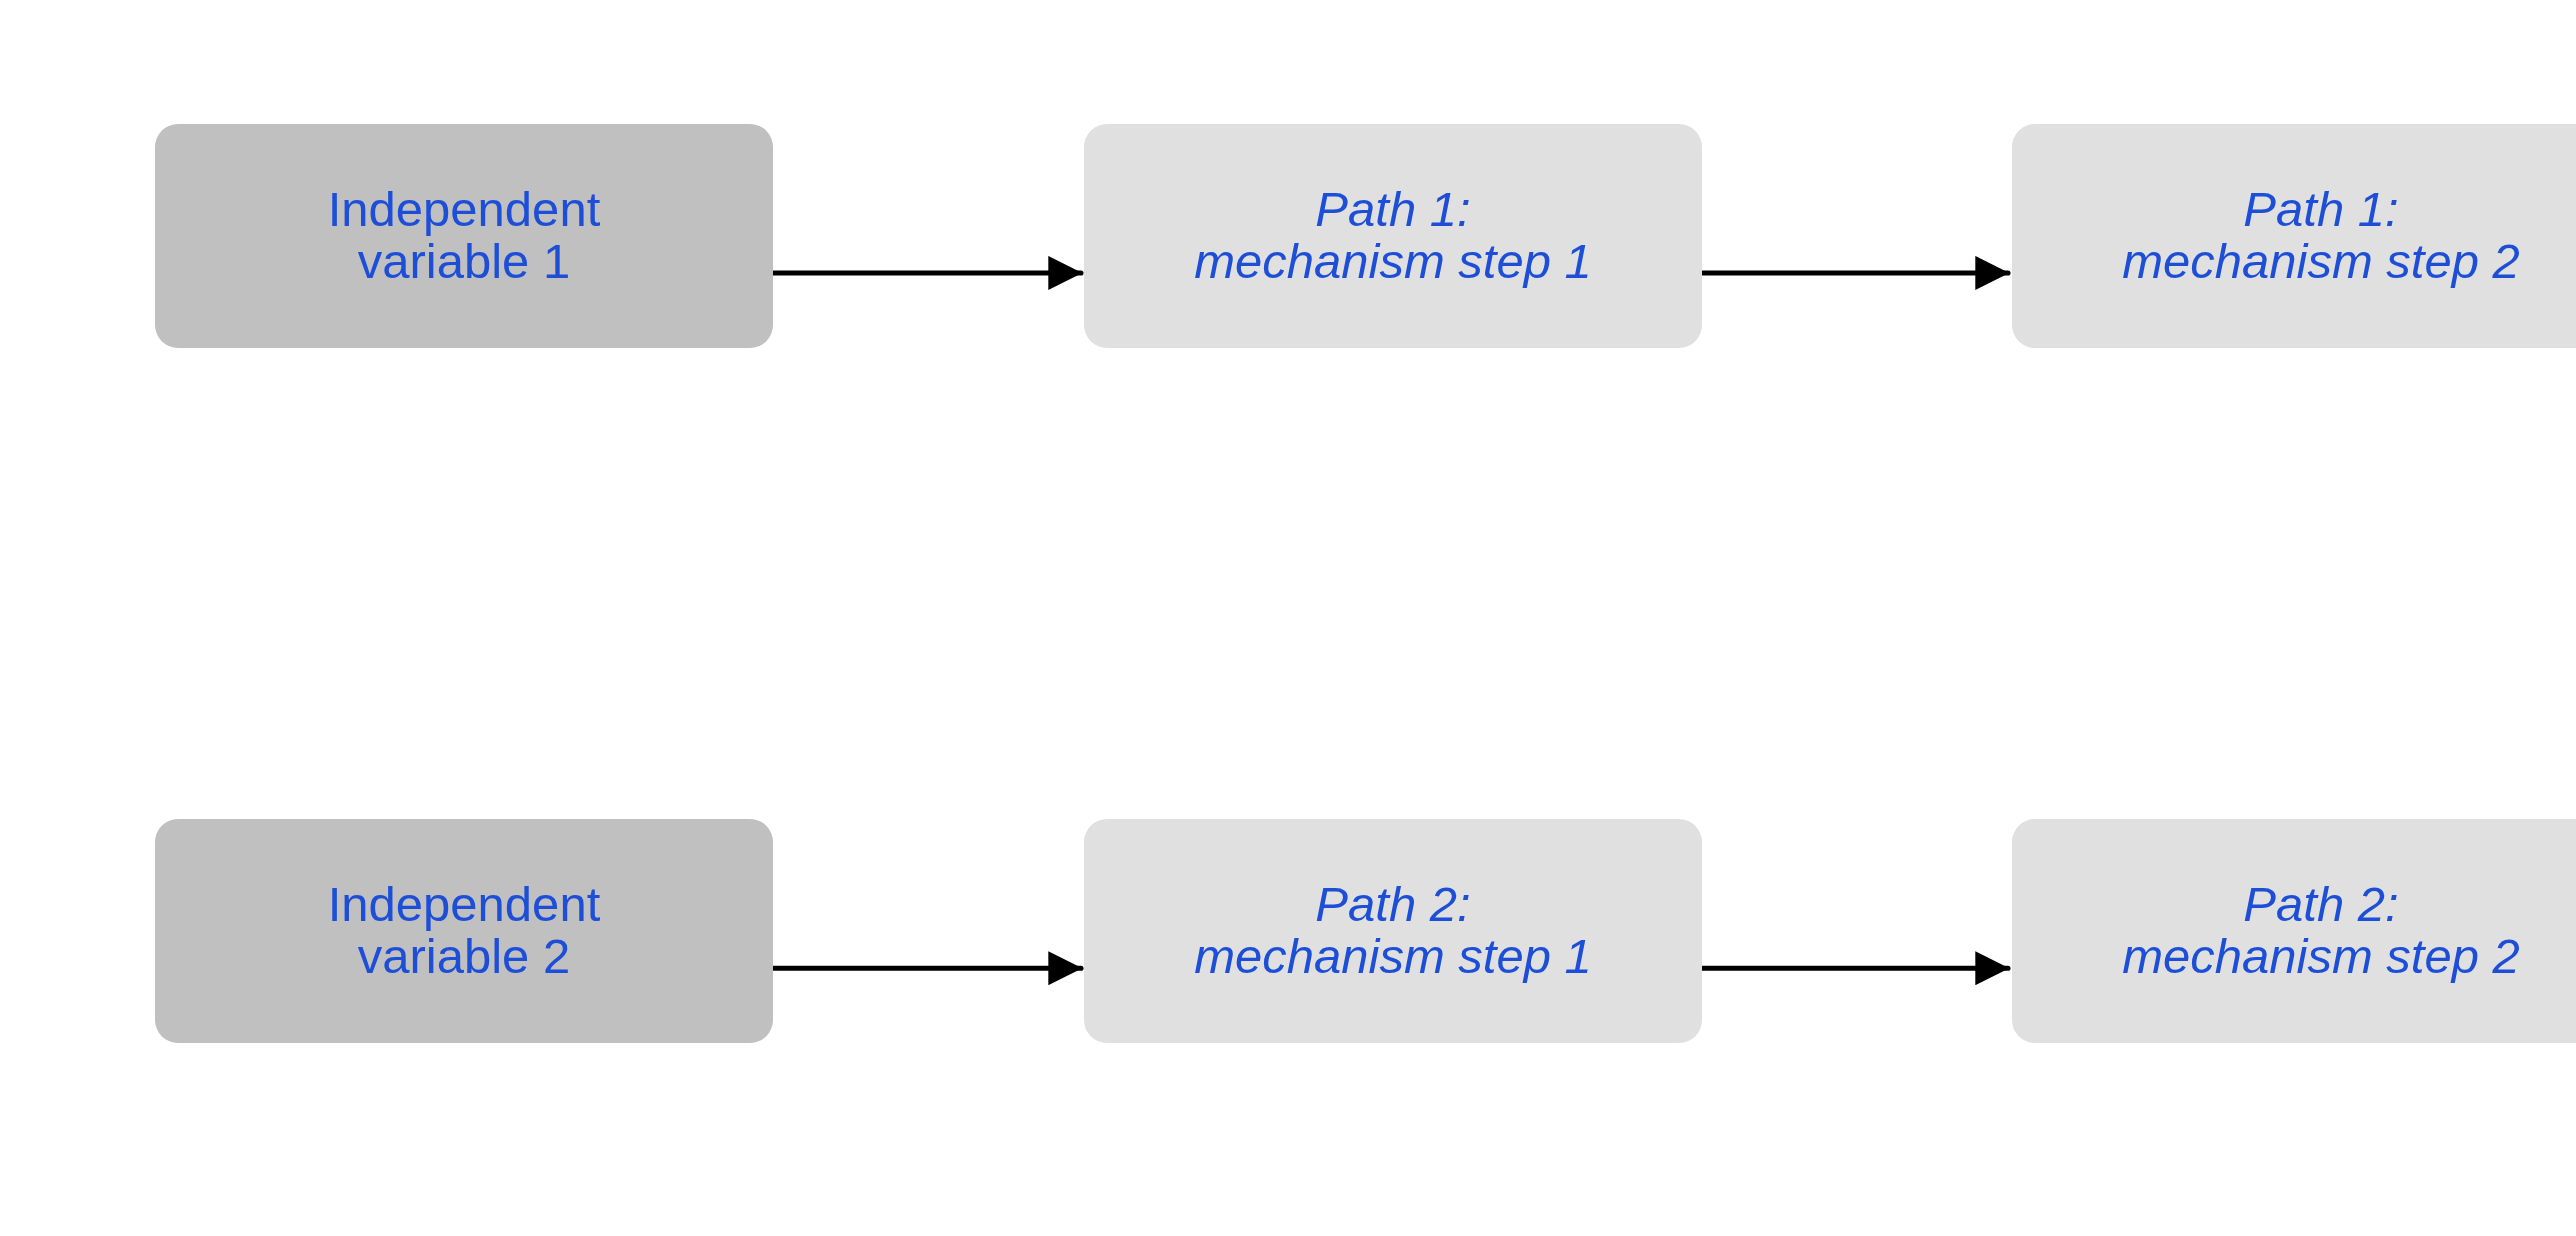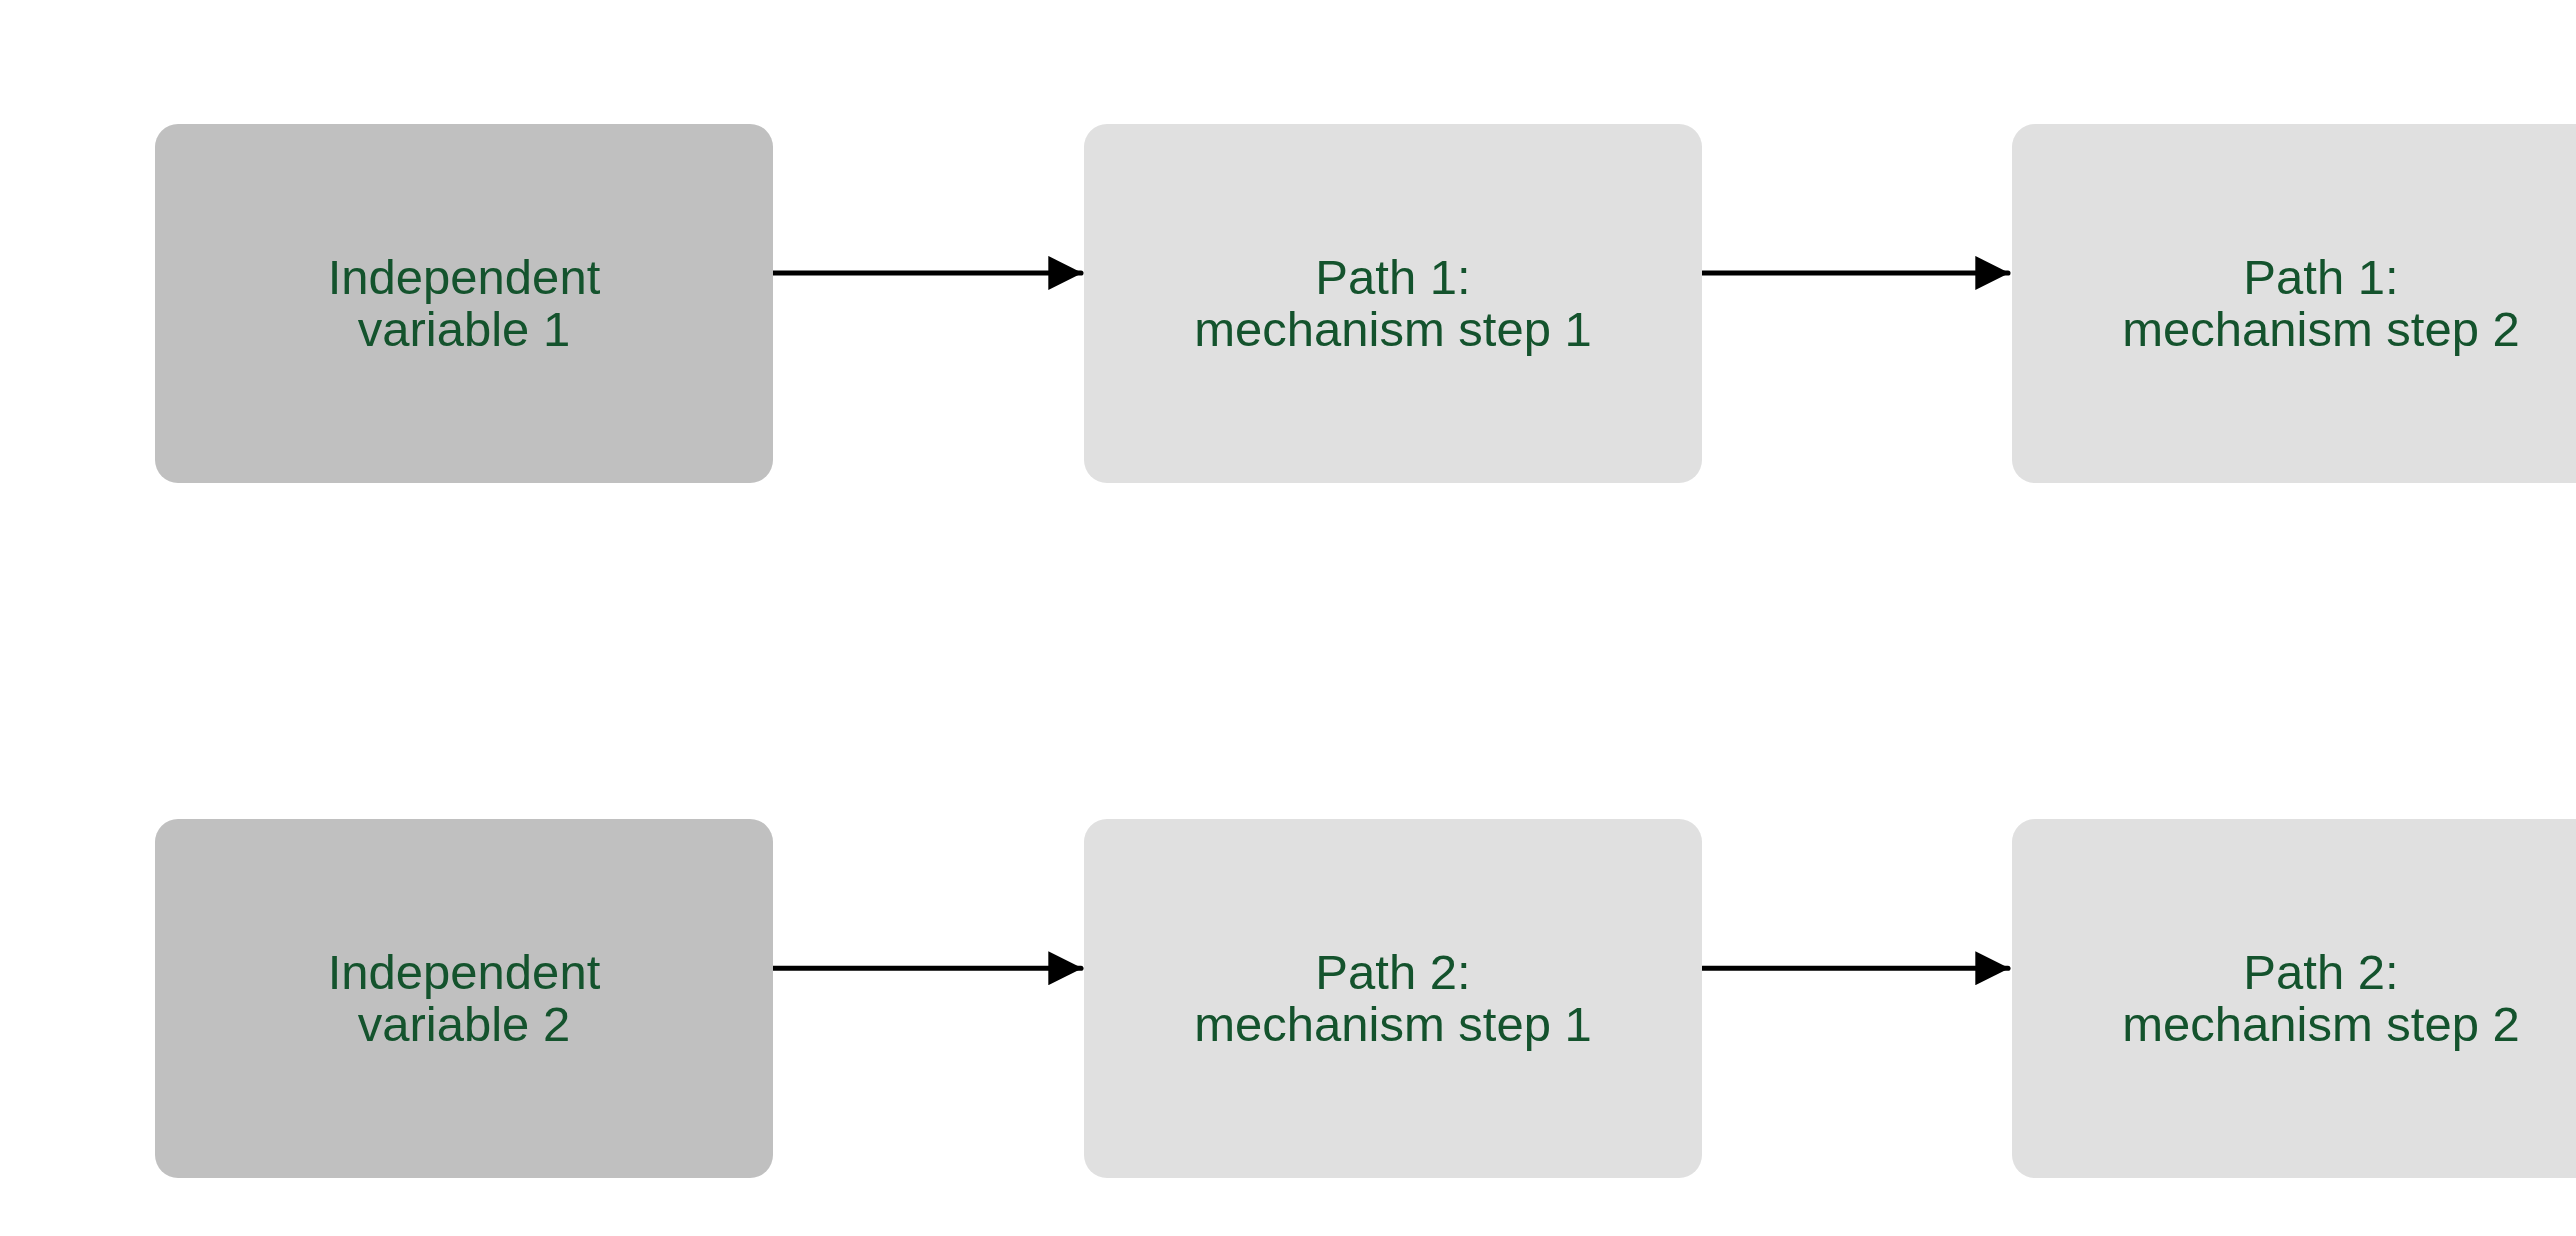--- a/index.html
+++ b/index.html
@@ -13,33 +13,33 @@
   }
   .edges {
     position: absolute;
     left: 0; top: 0;
     width: 3709px;
     height: 1236px;
   }
   .node {
     position: absolute;
     width: 618px;
-    height: 359px;
+    height: 224px;
     border-radius: 23px;
     display: flex;
     align-items: center;
     justify-content: center;
     text-align: center;
     font-size: 49px;
     line-height: 1.06;
-    color: #14532d;
+    color: #1d4ed8;
     white-space: pre-line;
   }
   .node.independent { background: #c0c0c0; }
-  .node.mechanism   { background: #e0e0e0; }
+  .node.mechanism   { background: #e0e0e0; font-style: italic; }
 
   
   .pos-iv1  { left: 155px;  top: 124px;  }
   .pos-p1s1 { left: 1084px; top: 124px;  }
   .pos-p1s2 { left: 2012px; top: 124px;  }
   .pos-iv2  { left: 155px;  top: 819px; }
   .pos-p2s1 { left: 1084px; top: 819px; }
   .pos-p2s2 { left: 2012px; top: 819px; }
 </style>
 </head>

